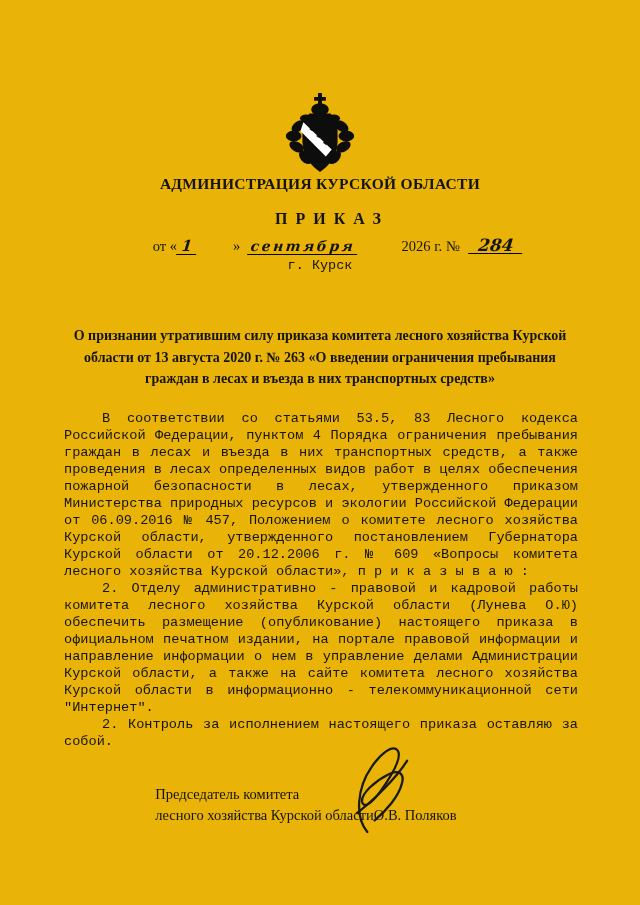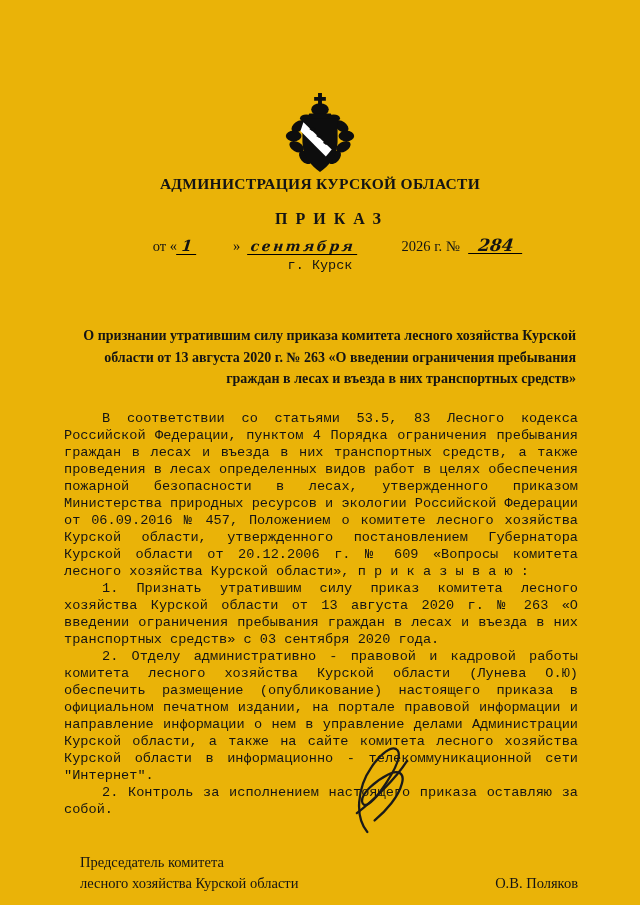--- a/index.html
+++ b/index.html
@@ -40,32 +40,32 @@
     display: inline-block; text-align: center;
     border-bottom: 1.2px solid #000;
     line-height: 16px;
   }
   .blank-day  { min-width: 20px; font-size: 15px; }
   .blank-month{ min-width: 110px; font-size: 14px; letter-spacing: 2.5px; margin: 0 4px; }
   .blank-num  { min-width: 54px; font-size: 17px; margin-left: 6px; }
   .place { font-size: 13.5px; line-height: 16px; margin-top: 3px; font-family: Liberation Mono, monospace; }
   .doc-title {
     width: 512px; margin: 51px auto 0;
-    text-align: right; font-weight: bold;
+    text-align: center; font-weight: bold;
     font-size: 14px; line-height: 21.5px;
   }
   .doc-body {
     margin: 20px 62px 0 64px;
     font-size: 13.6px; line-height: 17px;
     text-align: justify;
   }
   .doc-body p { margin: 0; text-indent: 38px; font-family: Liberation Mono, monospace; }
   .signoff {
-    display: flex; justify-content: space-between; align-items: flex-end;
-    margin: 34px 62px 0 80px;
+    display: flex; justify-content: center; align-items: flex-end;
+    margin: 34px 62px 0 34px;
     font-size: 14.5px; line-height: 21px;
   }
   .signature-wrap {
     position: absolute; left: 350px; top: 742px;
     width: 66px; height: 92px;
   }
   .signature-wrap svg { width: 100%; height: 100%; }
 </style>
 </head>
 <body>
@@ -110,21 +110,20 @@
       <span class="blank blank-num hw">284</span>
     </div>
 
     <div class="place">г. Курск</div>
   </div>
 
   <div class="doc-title">О признании утратившим силу приказа комитета лесного хозяйства Курской области от 13 августа 2020 г. № 263 «О введении ограничения пребывания граждан в лесах и въезда в них транспортных средств»</div>
 
   <div class="doc-body">
     <p>В соответствии со статьями 53.5, 83 Лесного кодекса Российской Федерации, пунктом 4 Порядка ограничения пребывания граждан в лесах и въезда в них транспортных средств, а также проведения в лесах определенных видов работ в целях обеспечения пожарной безопасности в лесах, утвержденного приказом Министерства природных ресурсов и экологии Российской Федерации от 06.09.2016 № 457, Положением о комитете лесного хозяйства Курской области, утвержденного постановлением Губернатора Курской области от 20.12.2006 г. № 609 «Вопросы комитета лесного хозяйства Курской области», п р и к а з ы в а ю :</p>
-    <p>1. Признать утратившим силу приказ комитета лесного хозяйства Курской области от 13 августа 2020 г. № 263 «О введении ограничения пребывания граждан в лесах и въезда в них транспортных средств» с 03 сентября 2020 года.</p>
     <p>2. Отделу административно - правовой и кадровой работы комитета лесного хозяйства Курской области (Лунева О.Ю) обеспечить размещение (опубликование) настоящего приказа в официальном печатном издании, на портале правовой информации и направление информации о нем в управление делами Администрации Курской области, а также на сайте комитета лесного хозяйства Курской области в информационно - телекоммуникационной сети "Интернет".</p>
     <p>2. Контроль за исполнением настоящего приказа оставляю за собой.</p>
   </div>
 
   <div class="signoff">
     <div class="position">
       <div>Председатель комитета</div>
       <div>лесного хозяйства Курской области</div>
     </div>
     <div class="name">О.В. Поляков</div>

